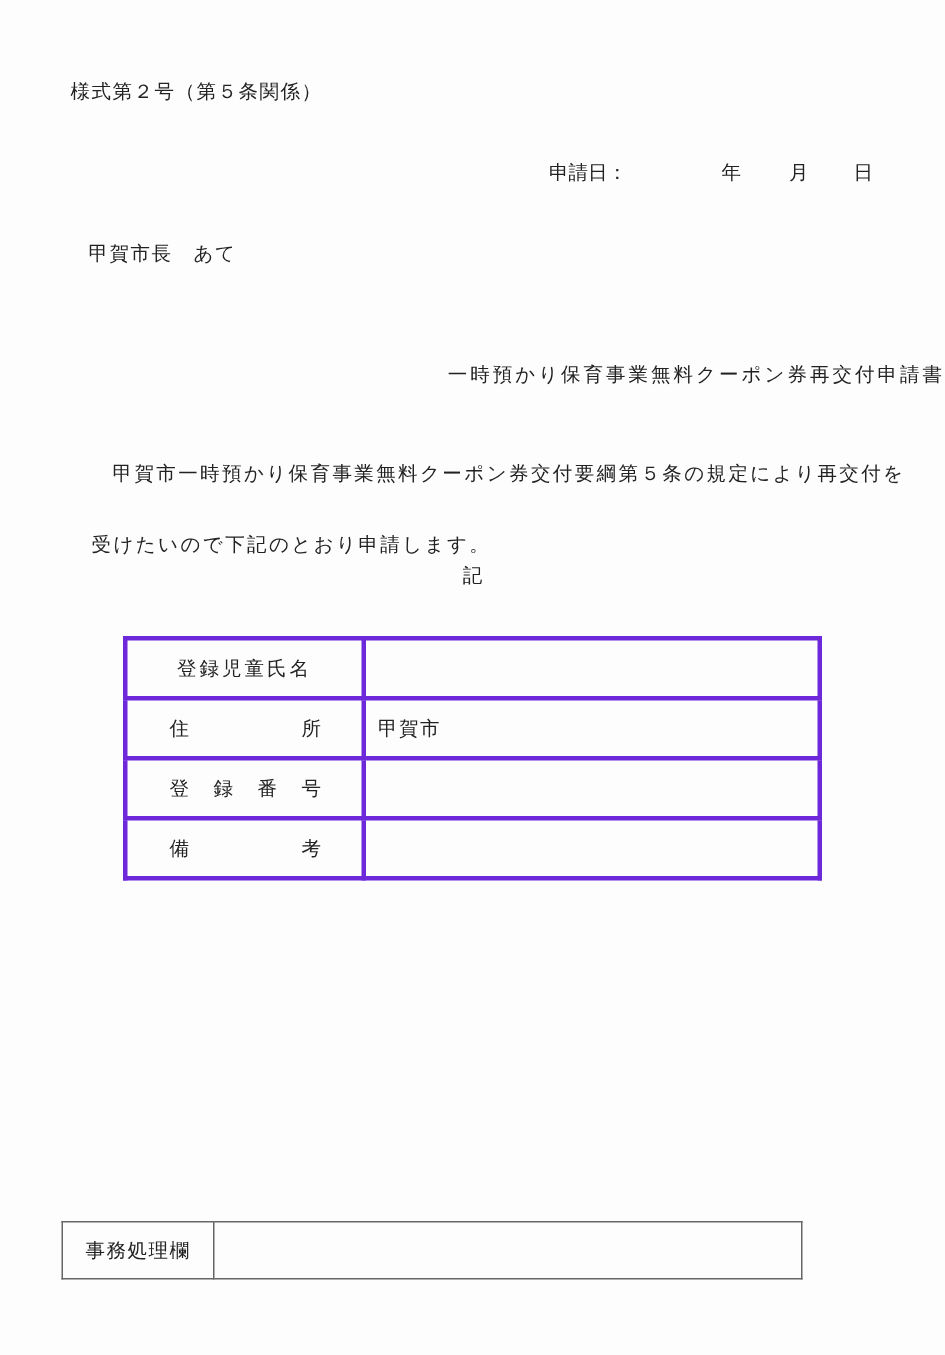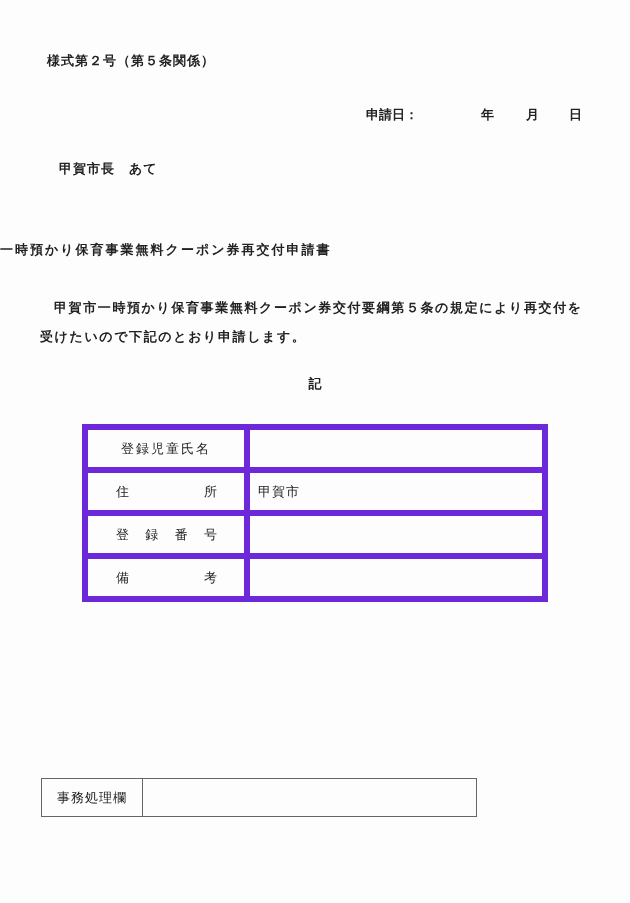--- a/index.html
+++ b/index.html
@@ -5,46 +5,46 @@
     html, body { margin: 0; padding: 0; }
     body {
       width: 630px; height: 903px;
       background: #fdfdfd;
       color: #222;
       font-family: "DejaVu Serif", "Liberation Serif", serif;
       font-size: 13px;
       position: relative;
       overflow: hidden;
     }
-    .abs { position: absolute; white-space: nowrap; font-weight: bold; }
+    .abs { position: absolute; white-space: nowrap; }
     .form-no { left: 47px; top: 52px; letter-spacing: 1px; }
     .date-line { left: 366px; top: 106px; width: 220px; height: 18px; }
     .date-line span { position: absolute; top: 0; }
     .addressee { left: 47px; top: 160px; letter-spacing: 1px; margin-left: 12px; }
-    .title { left: 0; width: 630px; top: 241px; text-align: left; letter-spacing: 2px; }
-    .body-text { left: 40px; top: 293px; width: 545px; line-height: 29px; white-space: normal; letter-spacing: 1.6px; text-indent: 14px; }
+    .title { left: 0; width: 630px; top: 241px; text-align: right; letter-spacing: 2px; }
+    .body-text { left: 61px; top: 293px; width: 545px; line-height: 47px; white-space: normal; letter-spacing: 1.6px; text-indent: 14px; }
     .ki { left: 0; width: 630px; top: 375px; text-align: center; }
 
     table.main {
       position: absolute; left: 82px; top: 424px;
       width: 466px; border-collapse: collapse;
     }
     table.main td {
-      border: 6px solid #6d28d9;
+      border: 3px solid #6d28d9;
       height: 37px; padding: 0;
     }
     td.label { width: 156px; }
     td.value { padding-left: 8px !important; letter-spacing: 1px; }
     .lbl { display: flex; align-items: center; height: 37px; }
     .lbl.center { justify-content: center; letter-spacing: 2px; }
     .lbl.spread { justify-content: space-between; padding: 0 27px 0 28px; }
 
     table.office {
-      position: absolute; left: 41px; top: 778px;
-      width: 436px; border-collapse: collapse;
+      position: absolute; left: 41px; top: 814px;
+      width: 494px; border-collapse: collapse;
     }
     table.office td { border: 1px solid #666; height: 37px; padding: 0; }
     table.office td.olabel { width: 100px; text-align: center; letter-spacing: 1px; }
   </style>
 </head>
 <body>
 
 <div class="abs form-no">様式第２号（第５条関係）</div>
 
 <div class="abs date-line">

